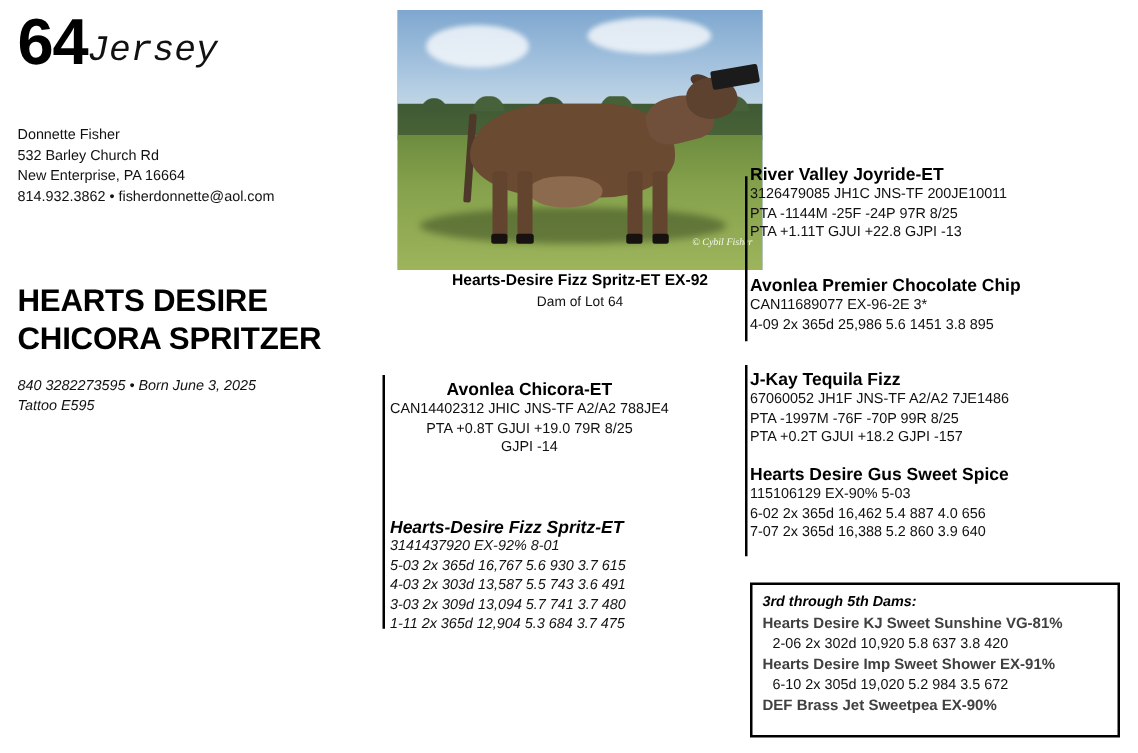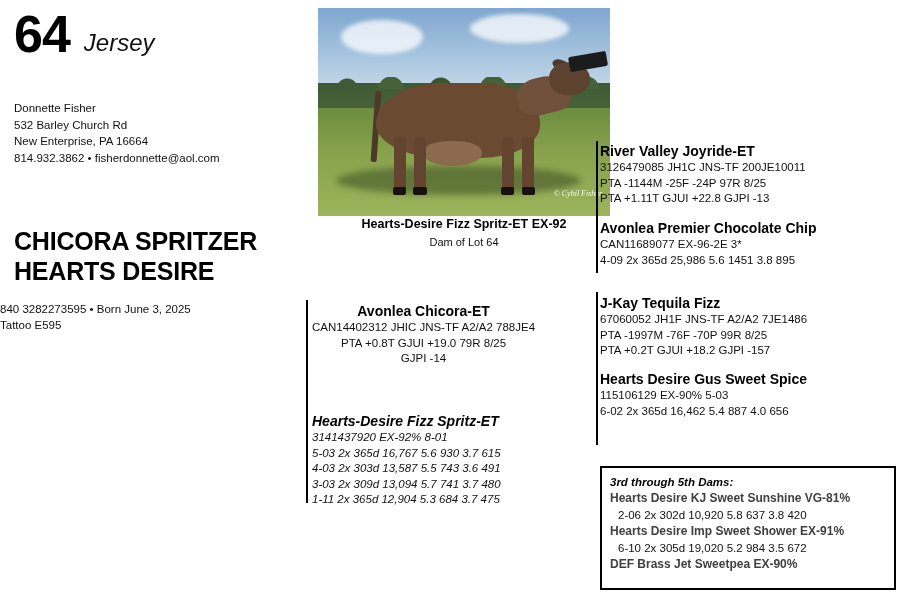--- a/index.html
+++ b/index.html
@@ -31,24 +31,23 @@
   }
   .lot-number {
     font-family: "Liberation Sans", sans-serif;
     font-size: 52px;
     font-weight: bold;
     line-height: 52px;
     letter-spacing: -1px;
     color: #000000;
   }
   .breed {
-    font-family: Liberation Sans, sans-serif;
+    font-family: Liberation Mono, monospace;
     font-style: italic;
-    font-size: 24px;
-    margin-left: 14px;
+    font-size: 29px;
     margin-bottom: 3px;
     color: #111111;
   }
 
   .consignor {
     position: absolute;
     left: 14px;
     top: 100px;
     font-size: 11.5px;
     line-height: 16.5px;
@@ -62,25 +61,26 @@
     top: 226px;
     font-size: 25px;
     font-weight: bold;
     line-height: 30px;
     letter-spacing: -0.2px;
     color: #000000;
   }
 
   .reg-line {
     position: absolute;
-    left: 0;
+    left: 14px;
     top: 301px;
     font-size: 11.5px;
     line-height: 16px;
     color: #111111;
+    font-style: italic;
   }
 
   
   .photo-wrap {
     position: absolute;
     left: 318px;
     top: 8px;
     width: 292px;
     height: 208px;
   }
@@ -270,21 +270,21 @@
     line-height: 15.5px;
     color: #111111;
     white-space: nowrap;
   }
 
   
   #blk-avonlea-chicora { left: 312px; top: 302px; text-align: center; }
   #blk-fizz-spritz     { left: 312px; top: 412px; font-style: italic; }
 
   
-  #blk-joyride         { left: 600px; top: 142px; }
+  #blk-joyride         { left: 600px; top: 130px; }
   #blk-choc-chip       { left: 600px; top: 219px; }
   #blk-tequila-fizz    { left: 600px; top: 294px; }
   #blk-gus-sweet-spice { left: 600px; top: 370px; }
 
   .vrule {
     position: absolute;
     background: #000000;
     width: 1.5px;
   }
   #vrule-mid { left: 306px; top: 300px; height: 203px; }
@@ -335,22 +335,22 @@
   </div>
 
   <div class="consignor">
     <div>Donnette Fisher</div>
     <div>532 Barley Church Rd</div>
     <div>New Enterprise, PA 16664</div>
     <div>814.932.3862  •  fisherdonnette@aol.com</div>
   </div>
 
   <div class="lot-title">
+    <div>HEARTS DESIRE</div>
     <div>CHICORA SPRITZER</div>
-    <div>HEARTS DESIRE</div>
   </div>
 
   <div class="reg-line">
     <div>840 3282273595  •  Born June 3, 2025</div>
     <div>Tattoo E595</div>
   </div>
 
   <div class="photo-wrap">
     <div class="photo">
       <div class="sky"></div>
@@ -417,20 +417,21 @@
     <div class="ped-name">J-Kay Tequila Fizz</div>
     <div class="ped-line">67060052   JH1F  JNS-TF   A2/A2   7JE1486</div>
     <div class="ped-line">PTA -1997M -76F -70P 99R 8/25</div>
     <div class="ped-line">PTA +0.2T GJUI +18.2  GJPI -157</div>
   </div>
 
   <div class="ped-block" id="blk-gus-sweet-spice">
     <div class="ped-name">Hearts Desire Gus Sweet Spice</div>
     <div class="ped-line">115106129      EX-90%  5-03</div>
     <div class="ped-line">6-02   2x   365d   16,462   5.4   887   4.0   656</div>
+    <div class="ped-line">7-07   2x   365d   16,388   5.2   860   3.9   640</div>
   </div>
 
   <div class="dams-box">
     <div class="dams-title">3rd through 5th Dams:</div>
     <div class="dams-name">Hearts Desire KJ Sweet Sunshine VG-81%</div>
     <div class="dams-line">2-06   2x   302d   10,920   5.8   637   3.8   420</div>
     <div class="dams-name">Hearts Desire Imp Sweet Shower EX-91%</div>
     <div class="dams-line">6-10   2x   305d   19,020   5.2   984   3.5   672</div>
     <div class="dams-name">DEF Brass Jet Sweetpea EX-90%</div>
   </div>

